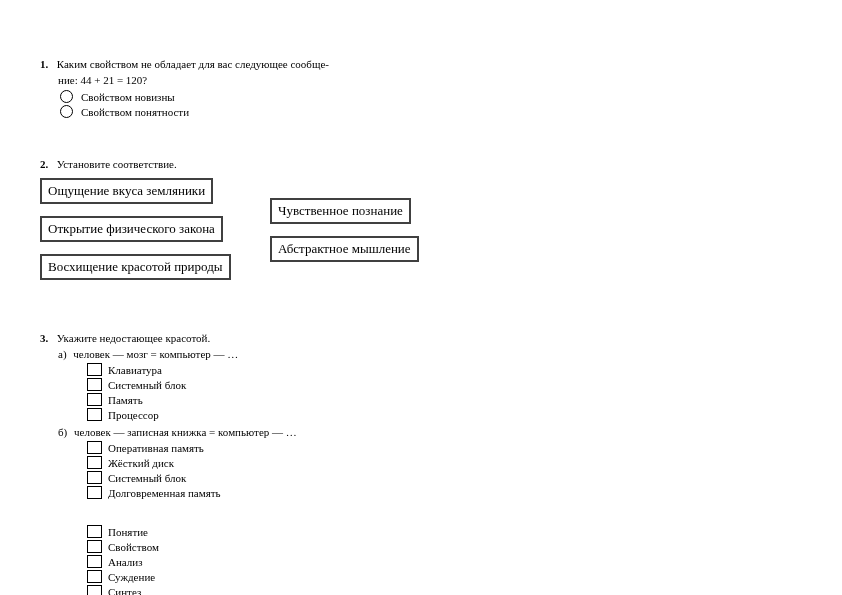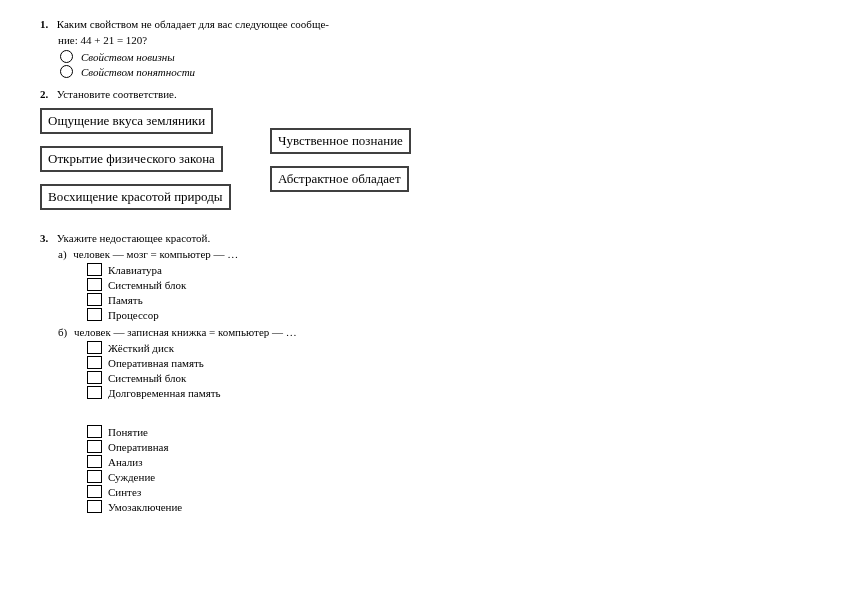--- a/index.html
+++ b/index.html
@@ -14,38 +14,38 @@
     .page {
       padding: 18px 0 0 40px;
     }
     .variant-title {
       font-size: 11px;
       letter-spacing: 0.5px;
       margin-bottom: 6px;
     }
     .question {
       margin-bottom: 10px;
+      margin-top: 40px;
     }
     .q-line {
       margin-bottom: 4px;
     }
     .q-num {
       font-weight: bold;
       display: inline-block;
       width: 14px;
     }
     .q-text {
       display: inline;
     }
     .radio-option {
       display: flex;
       align-items: center;
       margin-left: 20px;
       margin-bottom: 2px;
-      font-style: italic;
     }
     .radio-circle {
       width: 11px;
       height: 11px;
       border: 1.5px solid #000;
       border-radius: 50%;
       margin-right: 8px;
       flex-shrink: 0;
     }
     .checkbox-option {
@@ -129,21 +129,21 @@
         </div>
         <div class="match-col-right" style="margin-top:-18px;">
           <div class="match-box">Чувственное познание</div>
         </div>
       </div>
       <div class="match-row">
         <div class="match-col-left">
           <div class="match-box">Восхищение красотой природы</div>
         </div>
         <div class="match-col-right" style="margin-top:-18px;">
-          <div class="match-box">Абстрактное обладает</div>
+          <div class="match-box">Абстрактное мышление</div>
         </div>
       </div>
     </div>
   </div>
 
   <div class="question">
     <div class="q-line">
       <span class="q-num">3.</span>
       <span class="q-text">Укажите недостающее красотой.</span>
     </div>
@@ -166,45 +166,45 @@
     <div class="checkbox-option">
       <span class="checkbox-square"></span>
       <span>Процессор</span>
     </div>
     <div class="q3-sub" style="margin-top:5px;">
       <span>б)</span>
       <span style="margin-left:4px;">человек — записная книжка = компьютер — …</span>
     </div>
     <div class="checkbox-option">
       <span class="checkbox-square"></span>
+      <span>Оперативная память</span>
+    </div>
+    <div class="checkbox-option">
+      <span class="checkbox-square"></span>
       <span>Жёсткий диск</span>
-    </div>
-    <div class="checkbox-option">
-      <span class="checkbox-square"></span>
-      <span>Оперативная память</span>
     </div>
     <div class="checkbox-option">
       <span class="checkbox-square"></span>
       <span>Системный блок</span>
     </div>
     <div class="checkbox-option">
       <span class="checkbox-square"></span>
       <span>Долговременная память</span>
     </div>
   </div>
 
   <div class="question" style="margin-top:18px;">
     <div style="height:8px;"></div>
     <div class="checkbox-option">
       <span class="checkbox-square"></span>
       <span>Понятие</span>
     </div>
     <div class="checkbox-option">
       <span class="checkbox-square"></span>
-      <span>Оперативная</span>
+      <span>Свойством</span>
     </div>
     <div class="checkbox-option">
       <span class="checkbox-square"></span>
       <span>Анализ</span>
     </div>
     <div class="checkbox-option">
       <span class="checkbox-square"></span>
       <span>Суждение</span>
     </div>
     <div class="checkbox-option">

